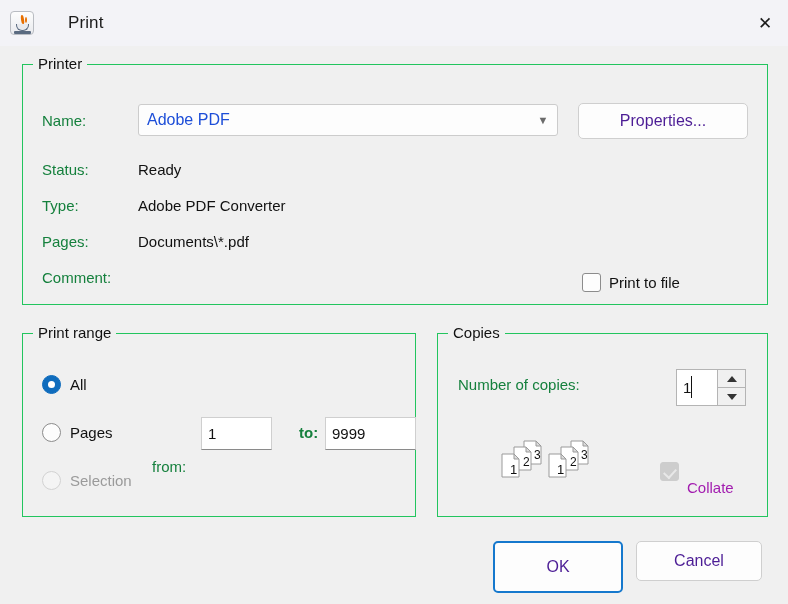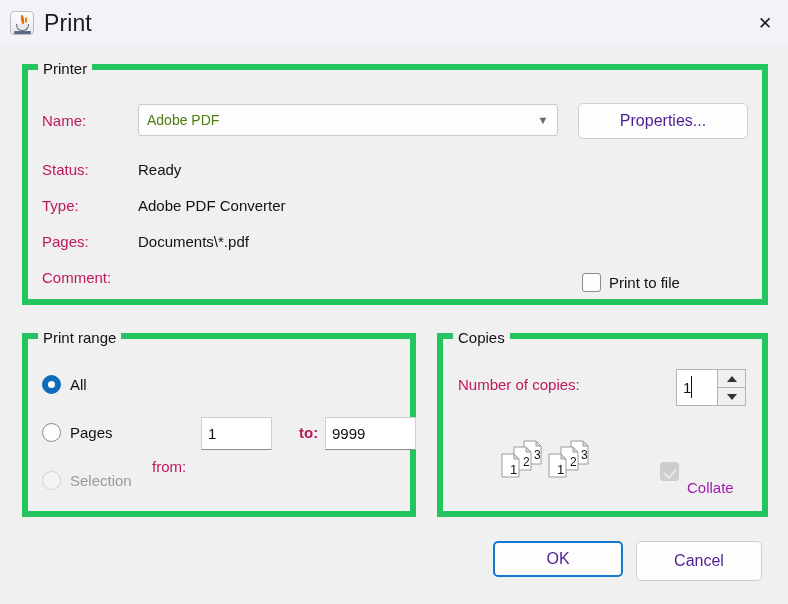--- a/index.html
+++ b/index.html
@@ -26,84 +26,85 @@
   .title-icon {
     width: 24px; height: 24px;
     margin-left: 10px; margin-right: 10px;
     border: 1px solid #b9bcc2;
     border-radius: 4px;
     background: linear-gradient(#fdfdfd, #e9eaee);
     position: relative;
     flex: none;
   }
   .title-text {
-    font-size: 23px;
+    font-size: 17px;
     color: #1b1b1b;
     letter-spacing: .1px;
+    margin-left: 24px;
   }
   .close-btn {
     position: absolute; right: 0; top: 0;
     width: 46px; height: 46px;
     display: flex; align-items: center; justify-content: center;
     font-size: 17px; color: #1b1b1b;
     cursor: default;
   }
 
   
   .group {
     position: absolute;
-    border: 6px solid #22c55e;
+    border: 1px solid #22c55e;
     background: transparent;
   }
   .group-title {
     position: absolute;
     top: -10px; left: 10px;
     background: #f0f0f0;
     padding: 0 5px;
     font-size: 15px;
     color: #111;
   }
   #grp-printer  { left: 22px;  top: 64px;  width: 746px; height: 241px; }
   #grp-range    { left: 22px;  top: 333px; width: 394px; height: 184px; }
   #grp-copies   { left: 437px; top: 333px; width: 331px; height: 184px; }
 
   
-  .lbl  { position: absolute; font-size: 15px; color: #be185d; white-space: nowrap; }
+  .lbl  { position: absolute; font-size: 15px; color: #15803d; white-space: nowrap; }
   .val  { position: absolute; font-size: 15px; color: #111; white-space: nowrap; }
 
   
   .combo {
     position: absolute;
     left: 138px; top: 104px; width: 420px; height: 32px;
     background: #fdfdfd;
     border: 1px solid #cccccc;
     border-radius: 3px;
     display: flex; align-items: center;
   }
-  .combo-text { padding-left: 8px; font-size: 14px; color: #4d7c0f; flex: 1; }
+  .combo-text { padding-left: 8px; font-size: 16px; color: #1d4ed8; flex: 1; }
   .combo-arrow {
     width: 28px; text-align: center;
     font-size: 11px; color: #6b6b6b;
     line-height: 1;
   }
 
   
   .btn {
     position: absolute;
     background: #fdfdfd;
     border: 1px solid #cfcfcf;
     border-radius: 5px;
     font-family: "Liberation Sans", sans-serif;
     font-size: 16px;
     color: #4c1d95;
     display: flex; align-items: center; justify-content: center;
     cursor: default;
   }
   #btn-properties { left: 578px; top: 103px; width: 170px; height: 36px; }
-  #btn-ok     { left: 493px; top: 541px; width: 130px; height: 36px;
+  #btn-ok     { left: 493px; top: 541px; width: 130px; height: 52px;
                 border: 2px solid #1578cd; }
   #btn-cancel { left: 636px; top: 541px; width: 126px; height: 40px; }
 
   
   .cbox {
     width: 19px; height: 19px;
     border: 1px solid #8c8c8c;
     border-radius: 3px;
     background: #fdfdfd;
     flex: none;

